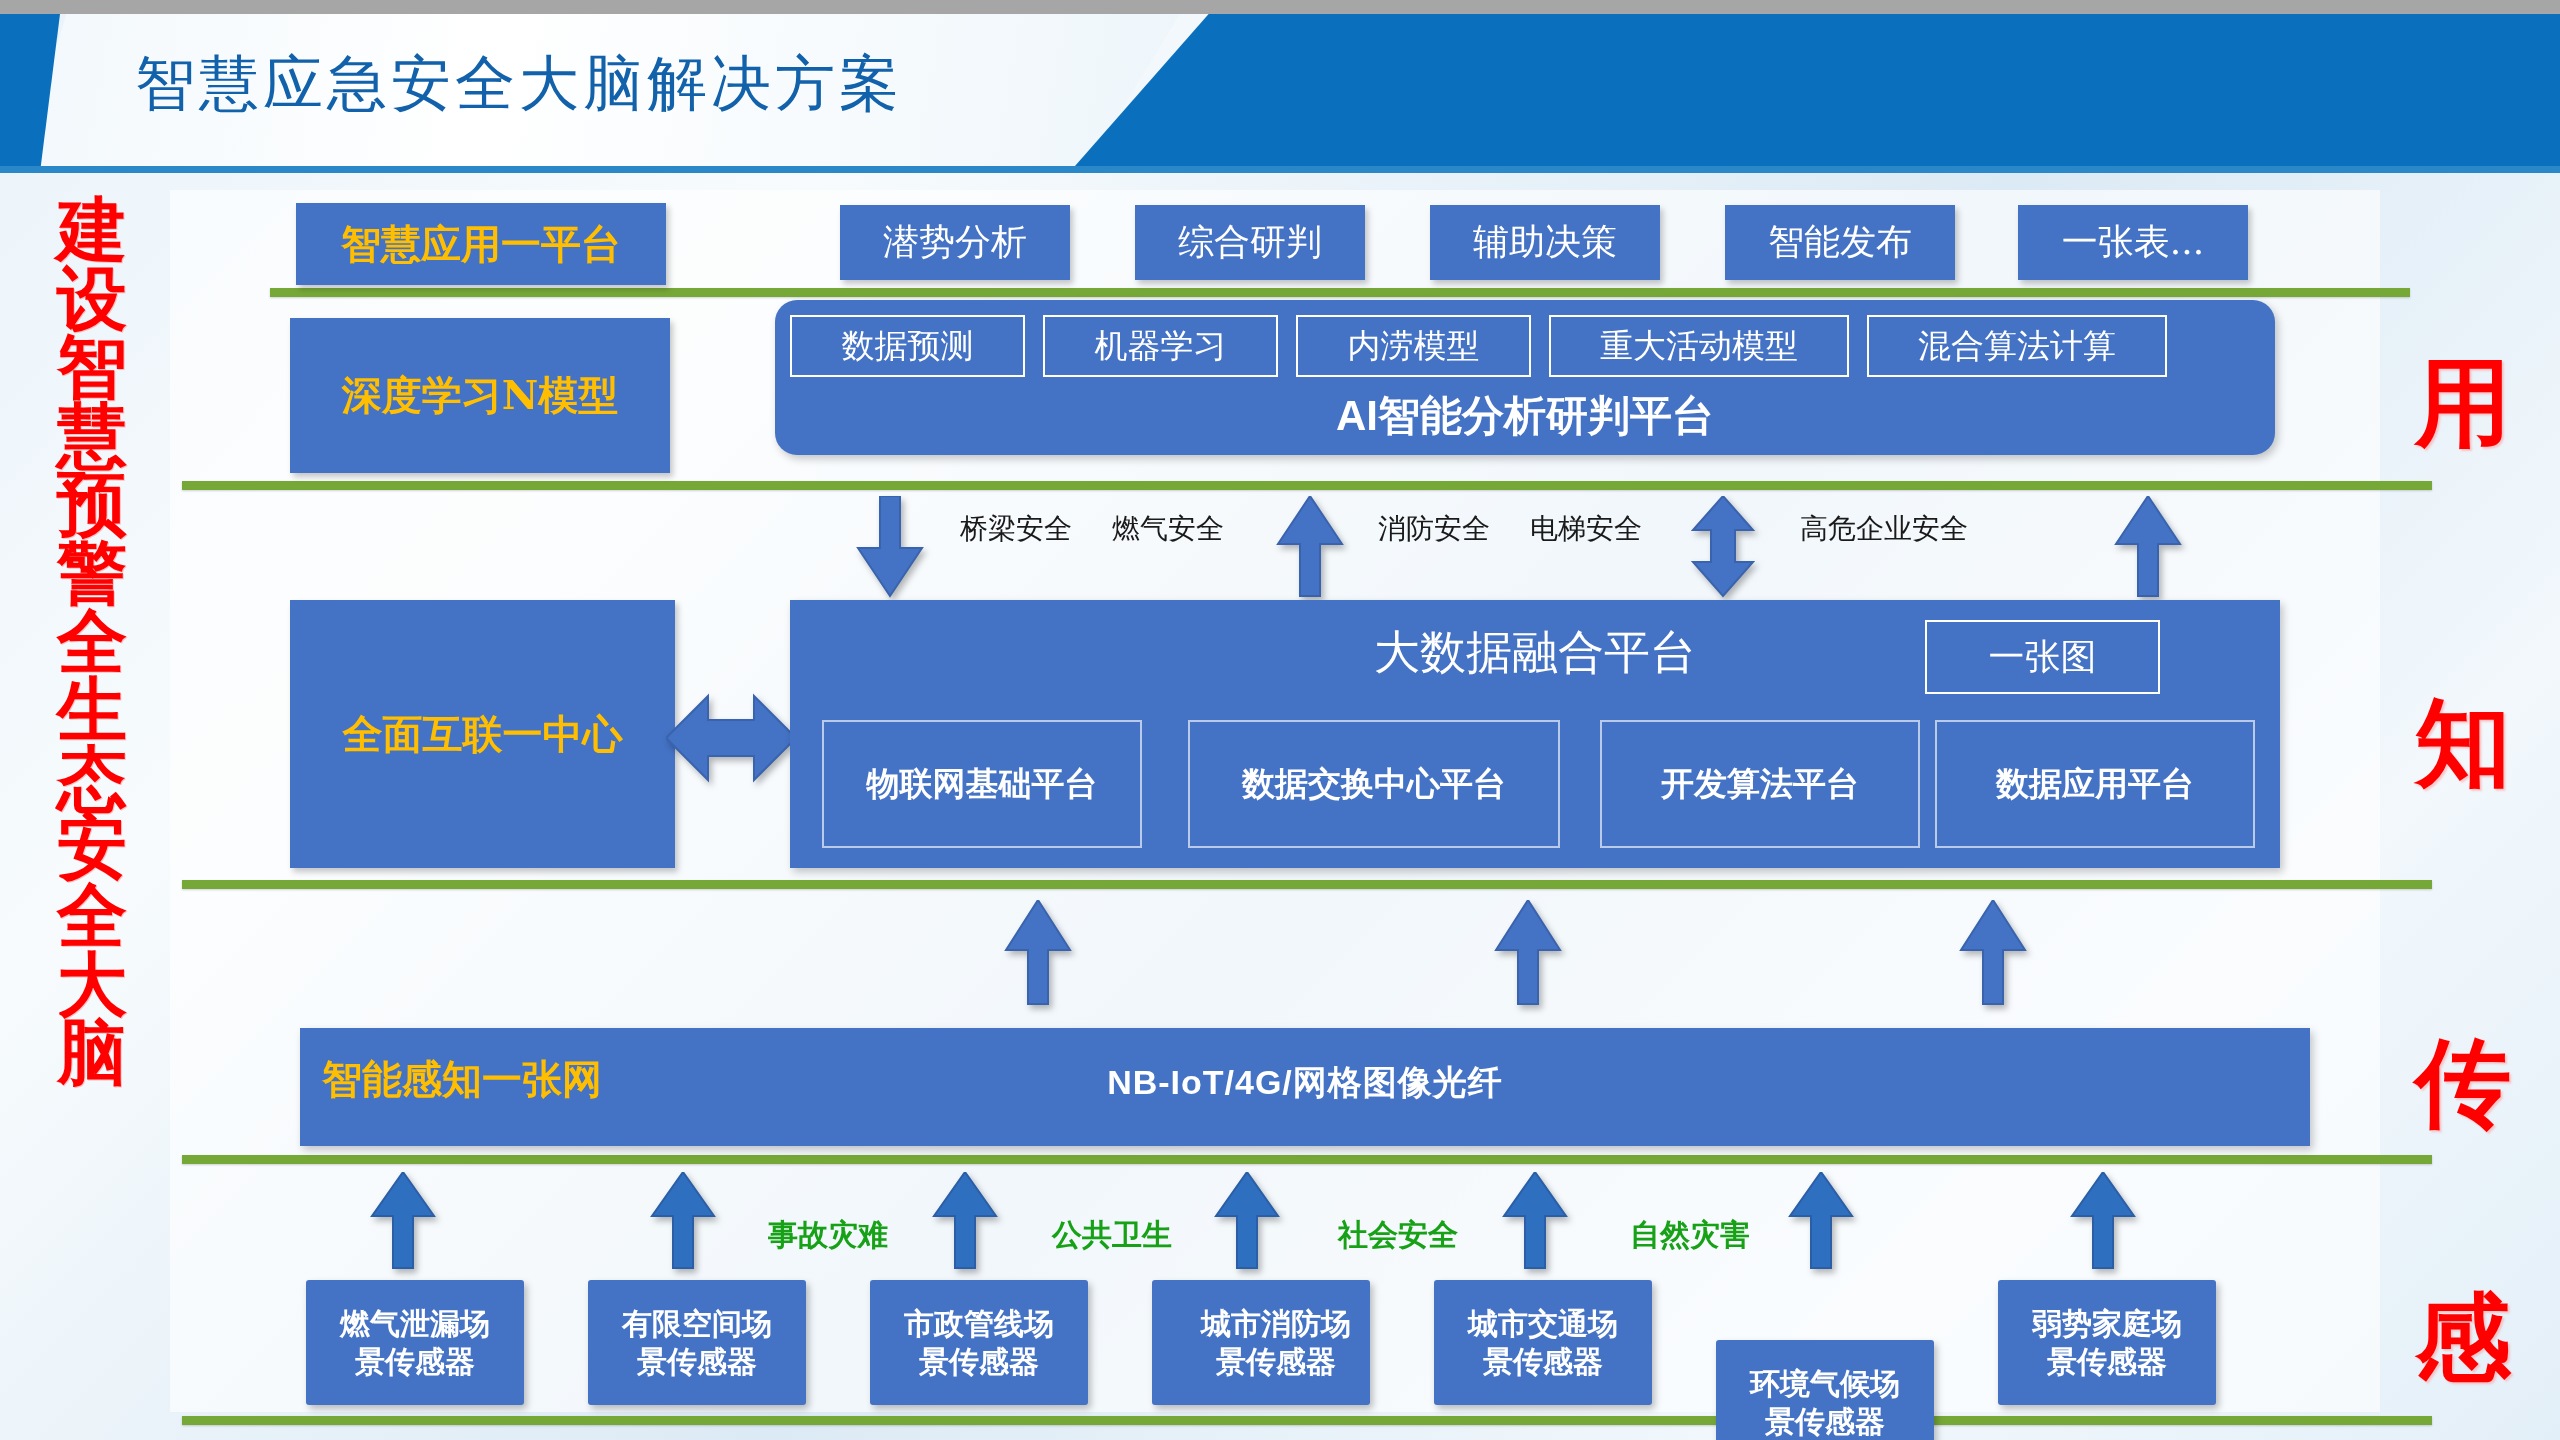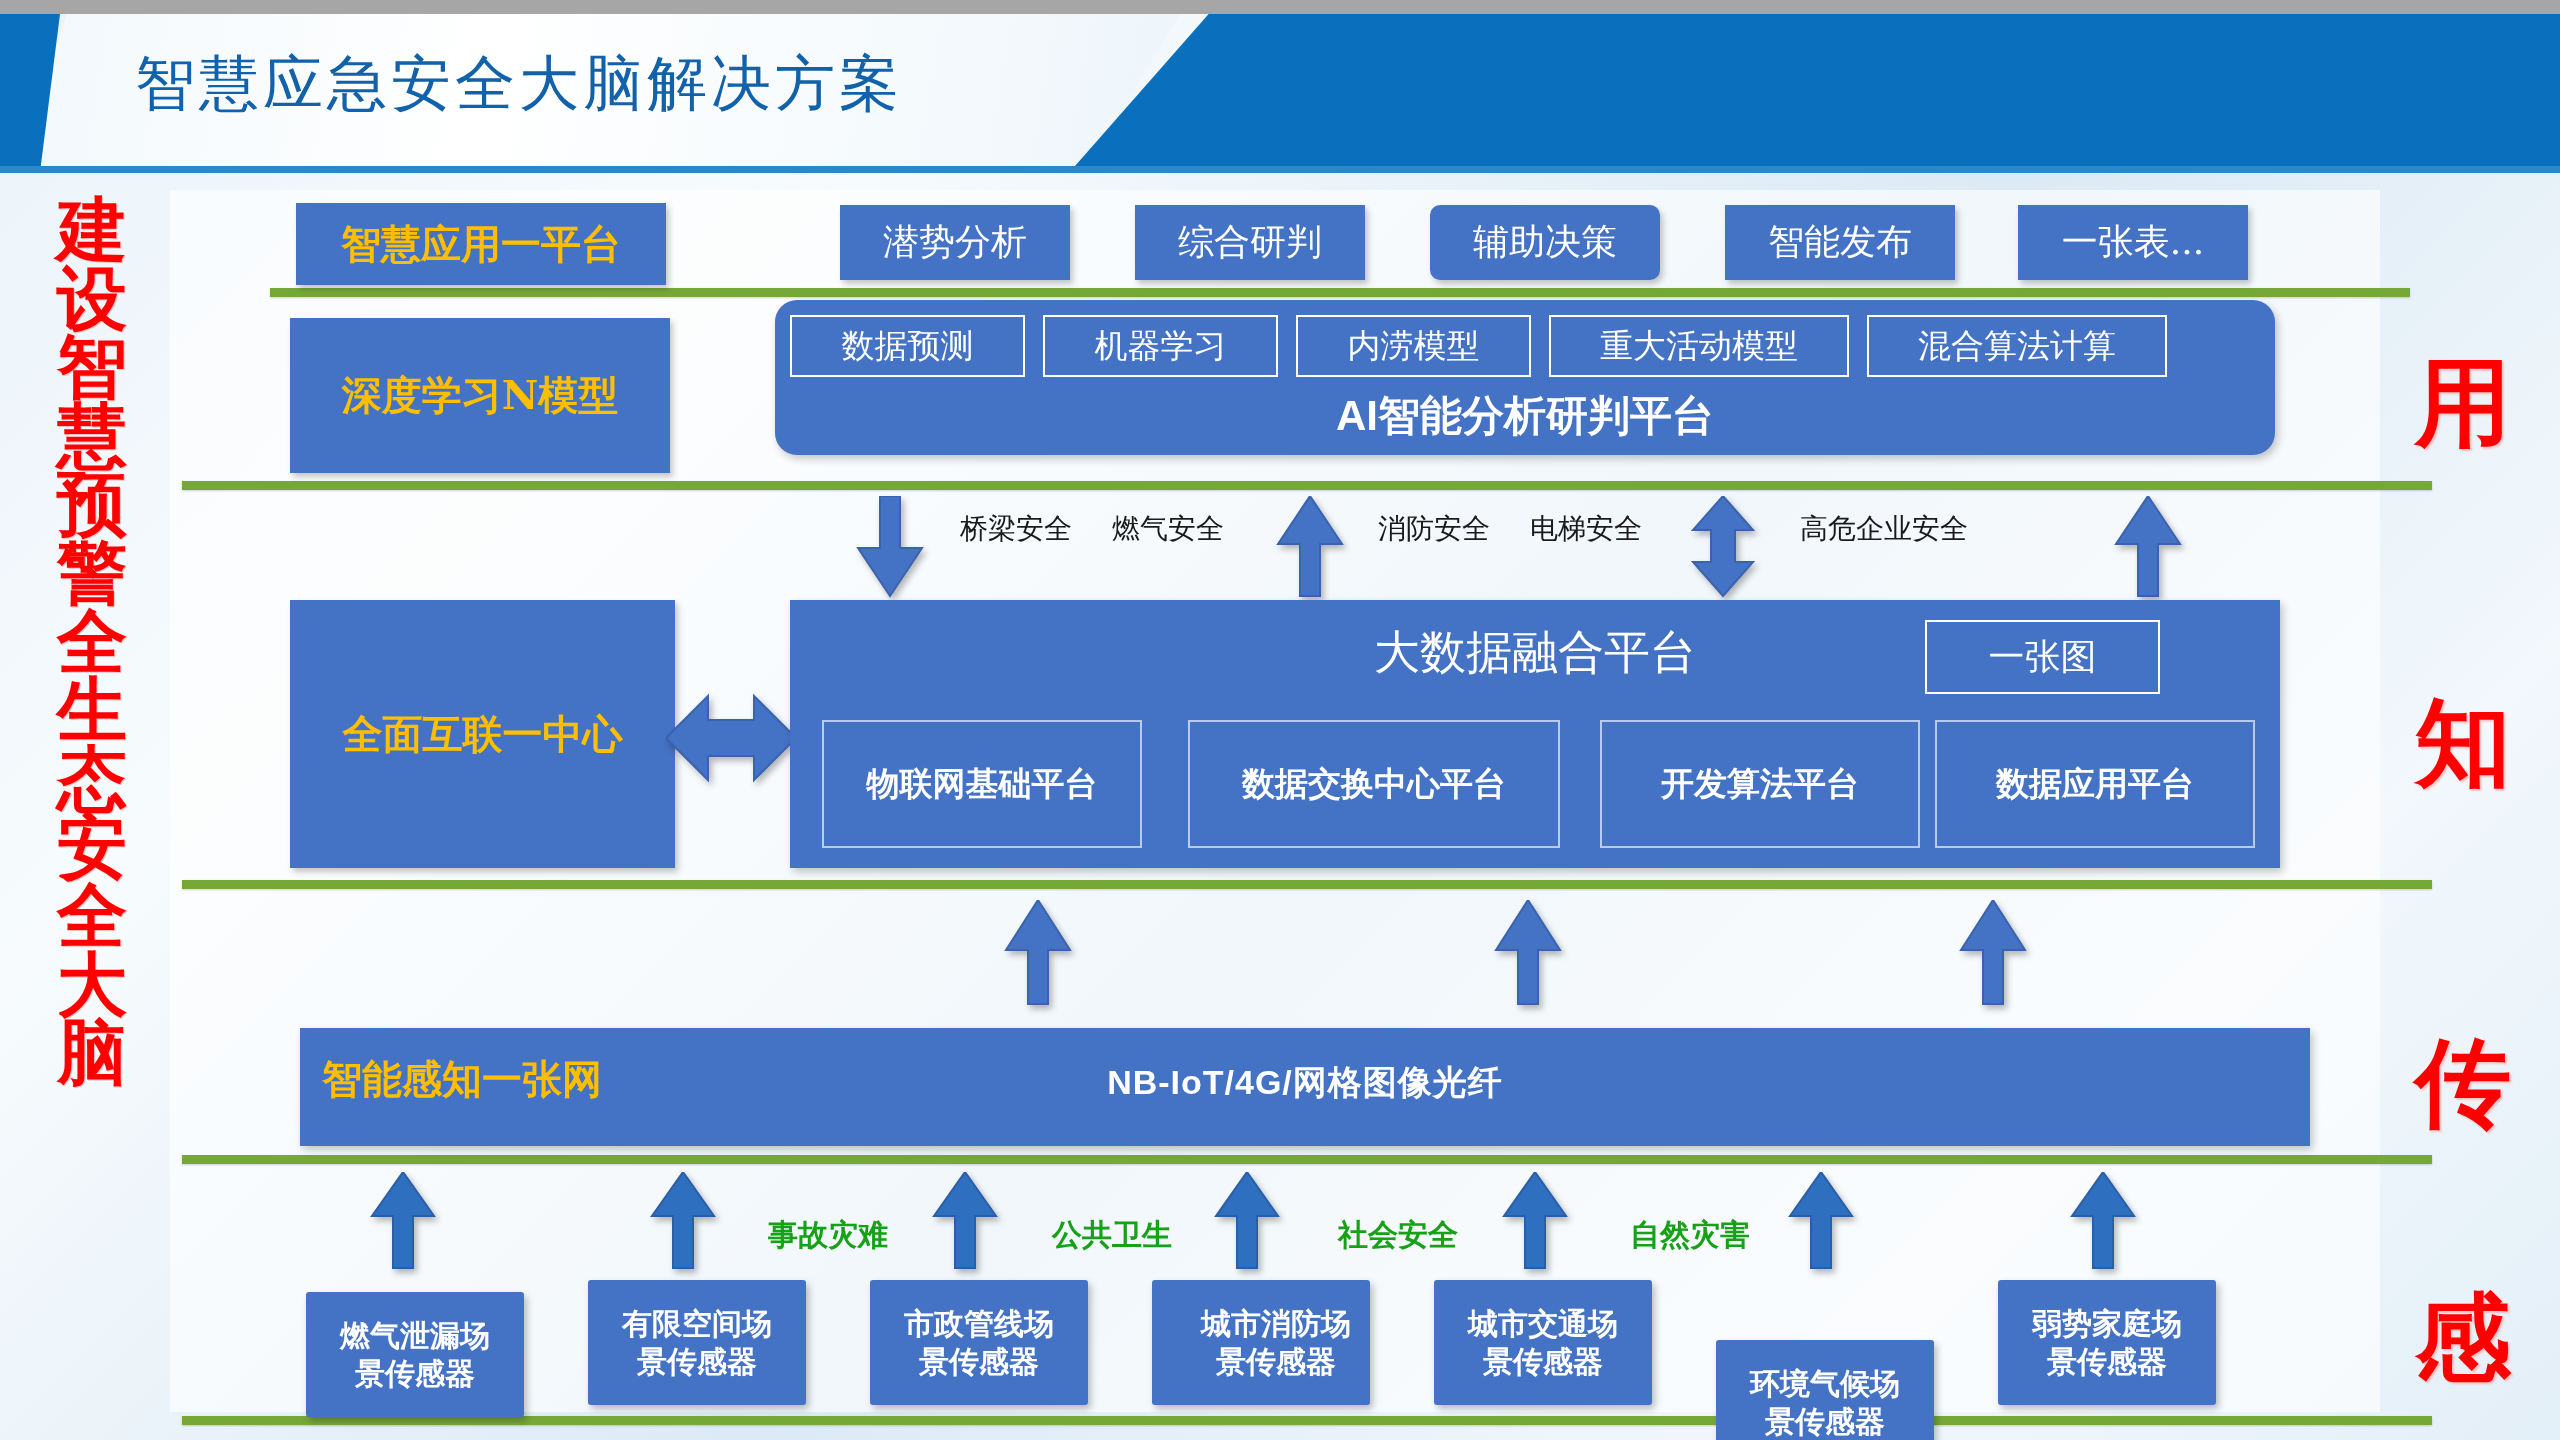--- a/index.html
+++ b/index.html
@@ -177,21 +177,21 @@
 <div class="green-line" style="left:270px; top:288px;  width:2140px;"></div>
 <div class="green-line" style="left:182px; top:481px;  width:2250px;"></div>
 <div class="green-line" style="left:182px; top:880px;  width:2250px;"></div>
 <div class="green-line" style="left:182px; top:1155px; width:2250px;"></div>
 <div class="green-line" style="left:182px; top:1416px; width:2250px;"></div>
 
 <div class="bx bx-orange" style="left:296px; top:203px; width:370px; height:82px; font-size:40px;">智慧应用一平台</div>
 
 <div class="bx" style="left:840px;  top:205px; width:230px; height:75px; font-size:36px;">潜势分析</div>
 <div class="bx" style="left:1135px; top:205px; width:230px; height:75px; font-size:36px;">综合研判</div>
-<div class="bx" style="left:1430px; top:205px; width:230px; height:75px; font-size:36px;border-radius:10px;">辅助决策</div>
+<div class="bx" style="left:1430px; top:205px; width:230px; height:75px; font-size:36px;">辅助决策</div>
 <div class="bx" style="left:1725px; top:205px; width:230px; height:75px; font-size:36px;">智能发布</div>
 <div class="bx" style="left:2018px; top:205px; width:230px; height:75px; font-size:36px;">一张表...</div>
 
 <div class="bx bx-orange" style="left:290px; top:318px; width:380px; height:155px; font-size:40px;">深度学习N模型</div>
 
 <div class="panel" style="left:775px; top:300px; width:1500px; height:155px;border-radius:22px;">
   <div class="bx bx-outline" style="left:15px;  top:15px; width:235px; height:62px; font-size:33px;">数据预测</div>
   <div class="bx bx-outline" style="left:268px; top:15px; width:235px; height:62px; font-size:33px;">机器学习</div>
   <div class="bx bx-outline" style="left:521px; top:15px; width:235px; height:62px; font-size:33px;">内涝模型</div>
   <div class="bx bx-outline" style="left:774px; top:15px; width:300px; height:62px; font-size:33px;">重大活动模型</div>
@@ -303,21 +303,21 @@
   <svg width="70" height="98" viewBox="0 0 70 98">
     <polygon points="35,0 66,44 45,44 45,96 25,96 25,44 4,44" fill="#2f6fc0" stroke="#2a5ea6" stroke-width="2"></polygon>
   </svg>
 </div>
 <div class="arrow" style="left:2068px; top:1172px;">
   <svg width="70" height="98" viewBox="0 0 70 98">
     <polygon points="35,0 66,44 45,44 45,96 25,96 25,44 4,44" fill="#2f6fc0" stroke="#2a5ea6" stroke-width="2"></polygon>
   </svg>
 </div>
 
-<div class="sensor" style="left:306px; top:1280px; width:218px; height:125px;margin-top:12px;">
+<div class="sensor" style="left:306px; top:1280px; width:218px; height:125px;">
   <div>
     <span>燃气泄漏场</span>
     <span>景传感器</span>
   </div>
 </div>
 <div class="sensor" style="left:588px; top:1280px; width:218px; height:125px;">
   <div>
     <span>有限空间场</span>
     <span>景传感器</span>
   </div>

